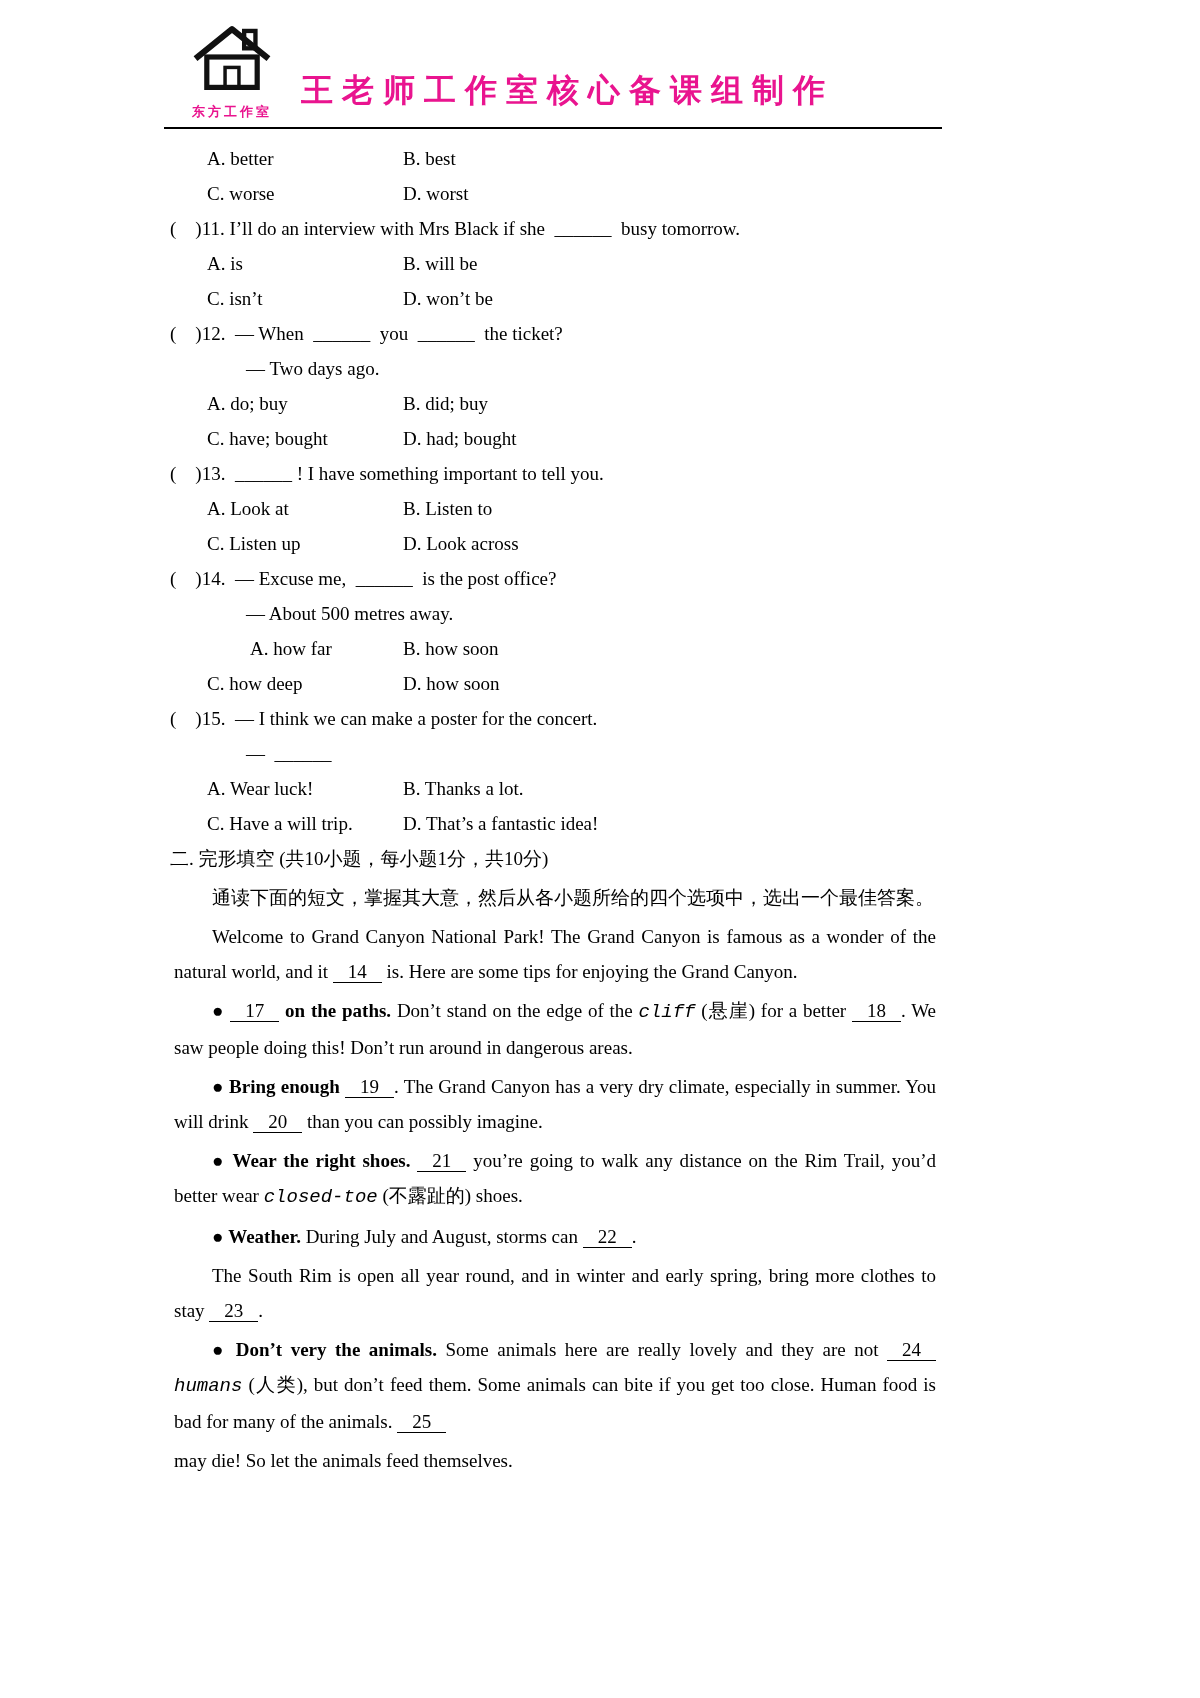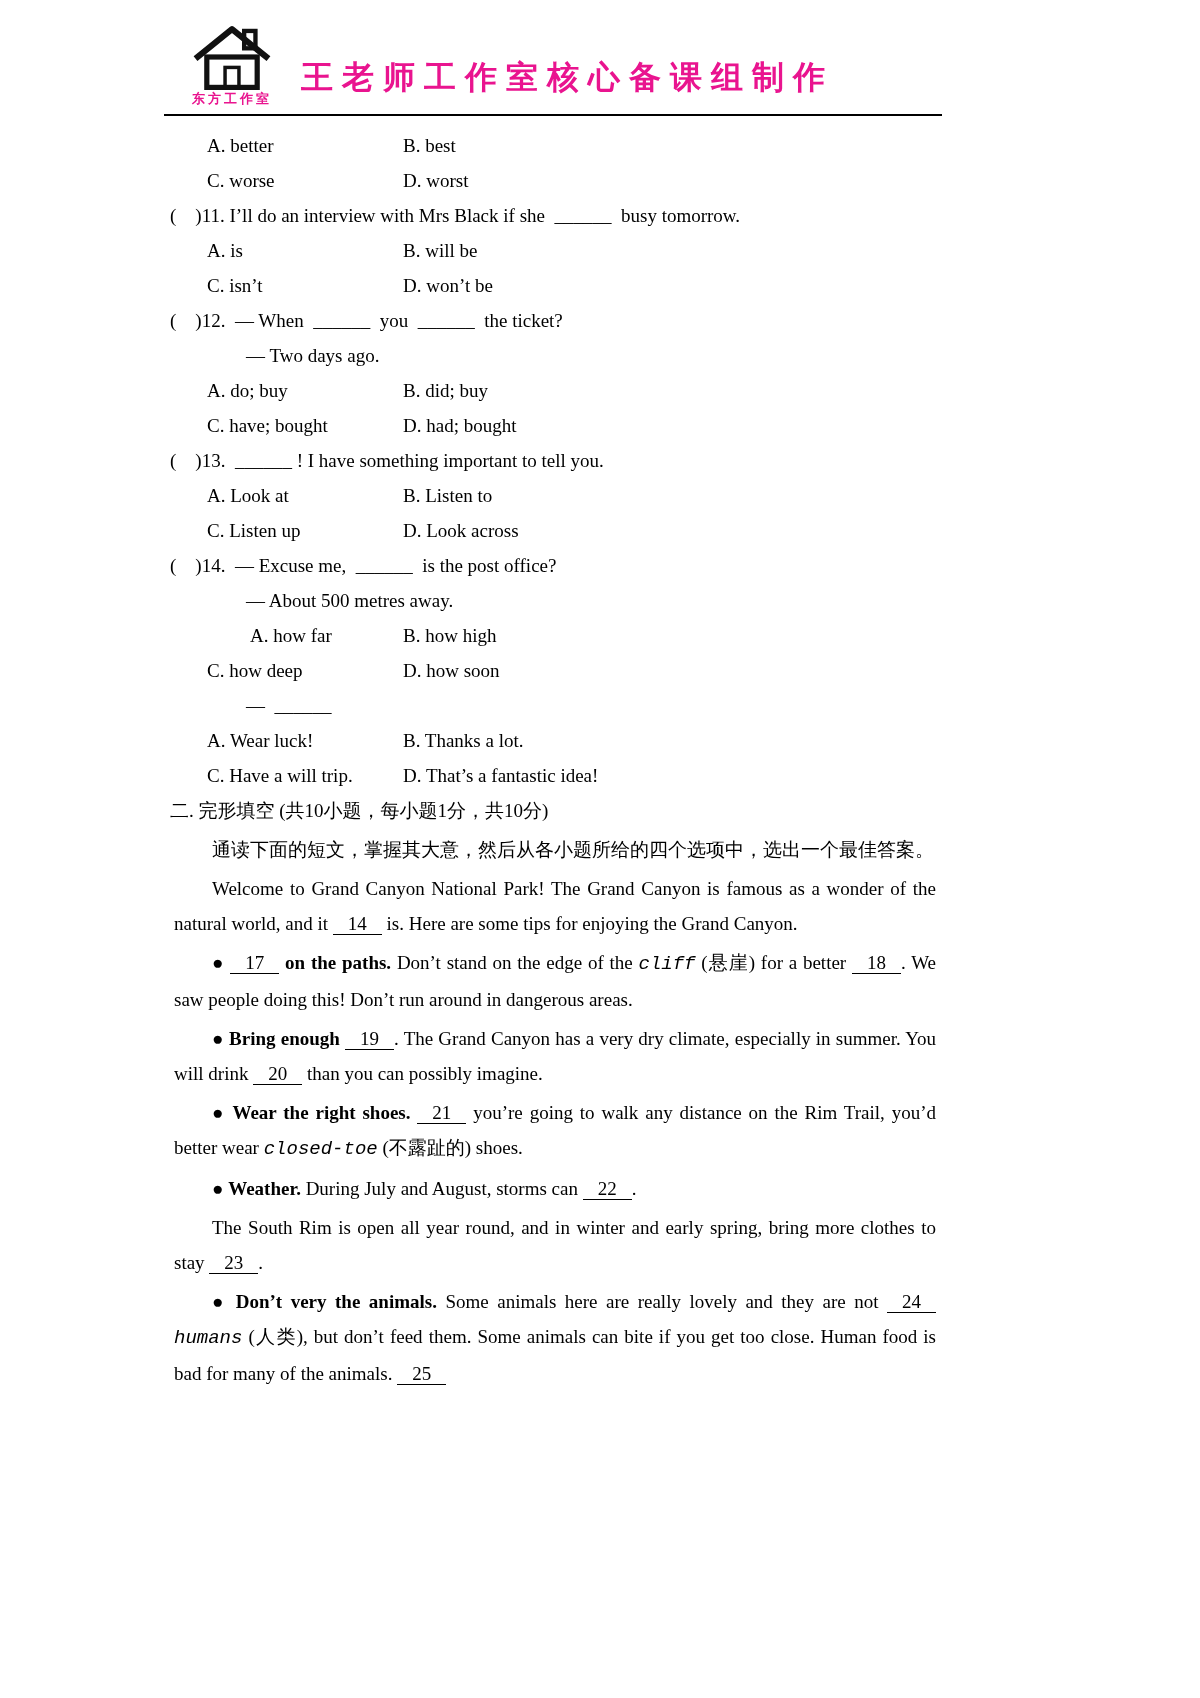--- a/index.html
+++ b/index.html
@@ -12,21 +12,21 @@
     font-size:19px;color:#000;
   }
   .header{
     display:flex;align-items:flex-end;gap:20px;
     padding:24px 0 0 183px;
   }
   .logo{display:flex;flex-direction:column;align-items:center;width:98px;}
   .logo svg{width:88px;height:66px;display:block;}
   .logo-label{
     color:var(--accent,#e9148f);
-    font-size:13px;font-weight:bold;letter-spacing:3px;margin-top:0;
+    font-size:13px;font-weight:bold;letter-spacing:3px;margin-top:13px;
     white-space:nowrap;
   }
   .banner-title{
     color:var(--accent,#e9148f);
     font-size:32px;font-weight:bold;letter-spacing:9px;
     white-space:nowrap;padding-bottom:8px;
     font-family:Liberation Serif, serif;
   }
   .divider{
     width:778px;margin:6px 0 0 164px;
@@ -91,35 +91,37 @@
           <div class="opt-row"><span class="opt">C. have; bought</span><span class="opt">D. had; bought</span></div>
         </div>
         <div class="question-item">
           <div class="stem-line">(&nbsp;&nbsp;&nbsp;&nbsp;)13. &nbsp;______&nbsp;! I have something important to tell you.</div>
           <div class="opt-row"><span class="opt">A. Look at</span><span class="opt">B. Listen to</span></div>
           <div class="opt-row"><span class="opt">C. Listen up</span><span class="opt">D. Look across</span></div>
         </div>
         <div class="question-item">
           <div class="stem-line">(&nbsp;&nbsp;&nbsp;&nbsp;)14.&nbsp;&nbsp;— Excuse me, &nbsp;______&nbsp; is the post office?</div>
           <div class="stem-line sub">— About 500 metres away.</div>
-          <div class="opt-row indent"><span class="opt">A. how far</span><span class="opt">B. how high</span></div>
+          <div class="opt-row indent"><span class="opt">A. how far</span><span class="opt">B. how soon</span></div>
           <div class="opt-row"><span class="opt">C. how deep</span><span class="opt">D. how soon</span></div>
         </div>
         <div class="question-item">
+          <div class="stem-line">(&nbsp;&nbsp;&nbsp;&nbsp;)15.&nbsp;&nbsp;— I think we can make a poster for the concert.</div>
           <div class="stem-line sub">— &nbsp;______&nbsp;</div>
           <div class="opt-row"><span class="opt">A. Wear luck!</span><span class="opt">B. Thanks a lot.</span></div>
           <div class="opt-row"><span class="opt">C. Have a will trip.</span><span class="opt">D. That’s a fantastic idea!</span></div>
         </div>
       </div>
     <div class="section-heading">二. 完形填空 (共10小题，每小题1分，共10分)</div>
     <div class="para indent">通读下面的短文，掌握其大意，然后从各小题所给的四个选项中，选出一个最佳答案。</div>
     <div id="passage">
         <p class="para indent"><span>Welcome to Grand Canyon National Park! The Grand Canyon is famous as a wonder of the natural world, and it </span><span class="blank">14</span><span> is. Here are some tips for enjoying the Grand Canyon.</span></p>
         <p class="para indent"><span>● </span><span class="blank">17</span><span> </span><span class="b ">on the paths.</span><span> Don’t stand on the edge of the </span><span class="i">cliff</span><span> (悬崖) for a better </span><span class="blank">18</span><span>. We saw people doing this! Don’t run around in dangerous areas.</span></p>
         <p class="para indent"><span>● </span><span class="b ">Bring enough</span><span> </span><span class="blank">19</span><span>. The Grand Canyon has a very dry climate, especially in summer. You will drink </span><span class="blank">20</span><span> than you can possibly imagine.</span></p>
         <p class="para indent"><span>● </span><span class="b ">Wear the right shoes.</span><span> </span><span class="blank">21</span><span> you’re going to walk any distance on the Rim Trail, you’d better wear </span><span class="i">closed-toe</span><span> (不露趾的) shoes.</span></p>
         <p class="para indent"><span>● </span><span class="b ">Weather.</span><span> During July and August, storms can </span><span class="blank">22</span><span>.</span></p>
         <p class="para indent"><span>The South Rim is open all year round, and in winter and early spring, bring more clothes to stay </span><span class="blank">23</span><span>.</span></p>
         <p class="para indent"><span>● </span><span class="b ">Don’t very the animals.</span><span> Some animals here are really lovely and they are not </span><span class="blank">24</span><span> </span><span class="i">humans</span><span> (人类), but don’t feed them. Some animals can bite if you get too close. Human food is bad for many of the animals. </span><span class="blank">25</span></p>
+        <p class="para"><span>may die! So let the animals feed themselves.</span></p>
       </div>
   </div>
 
 </div>
 
 </body></html>

